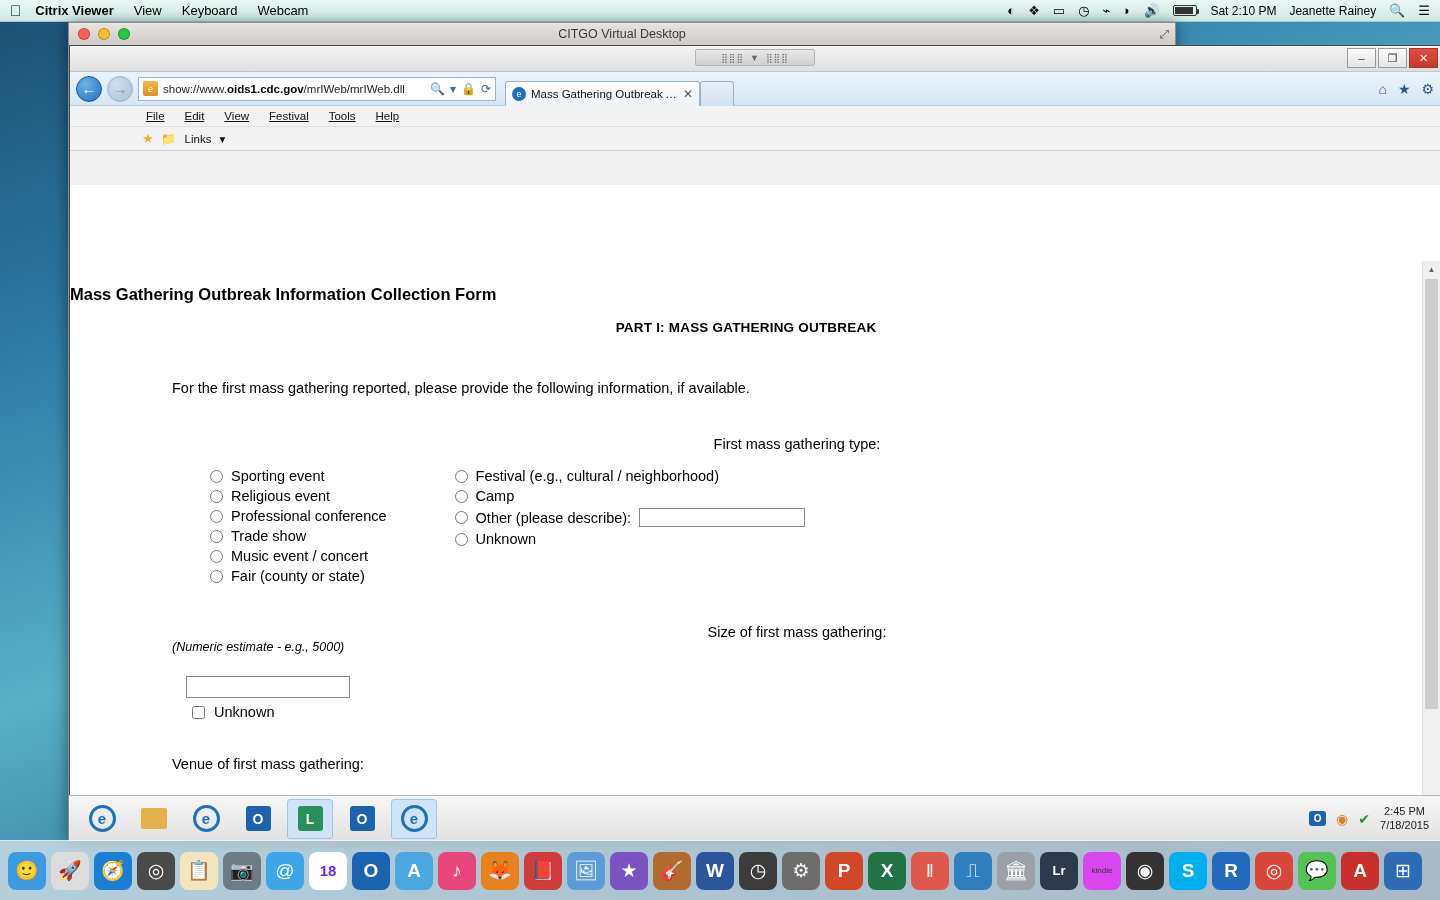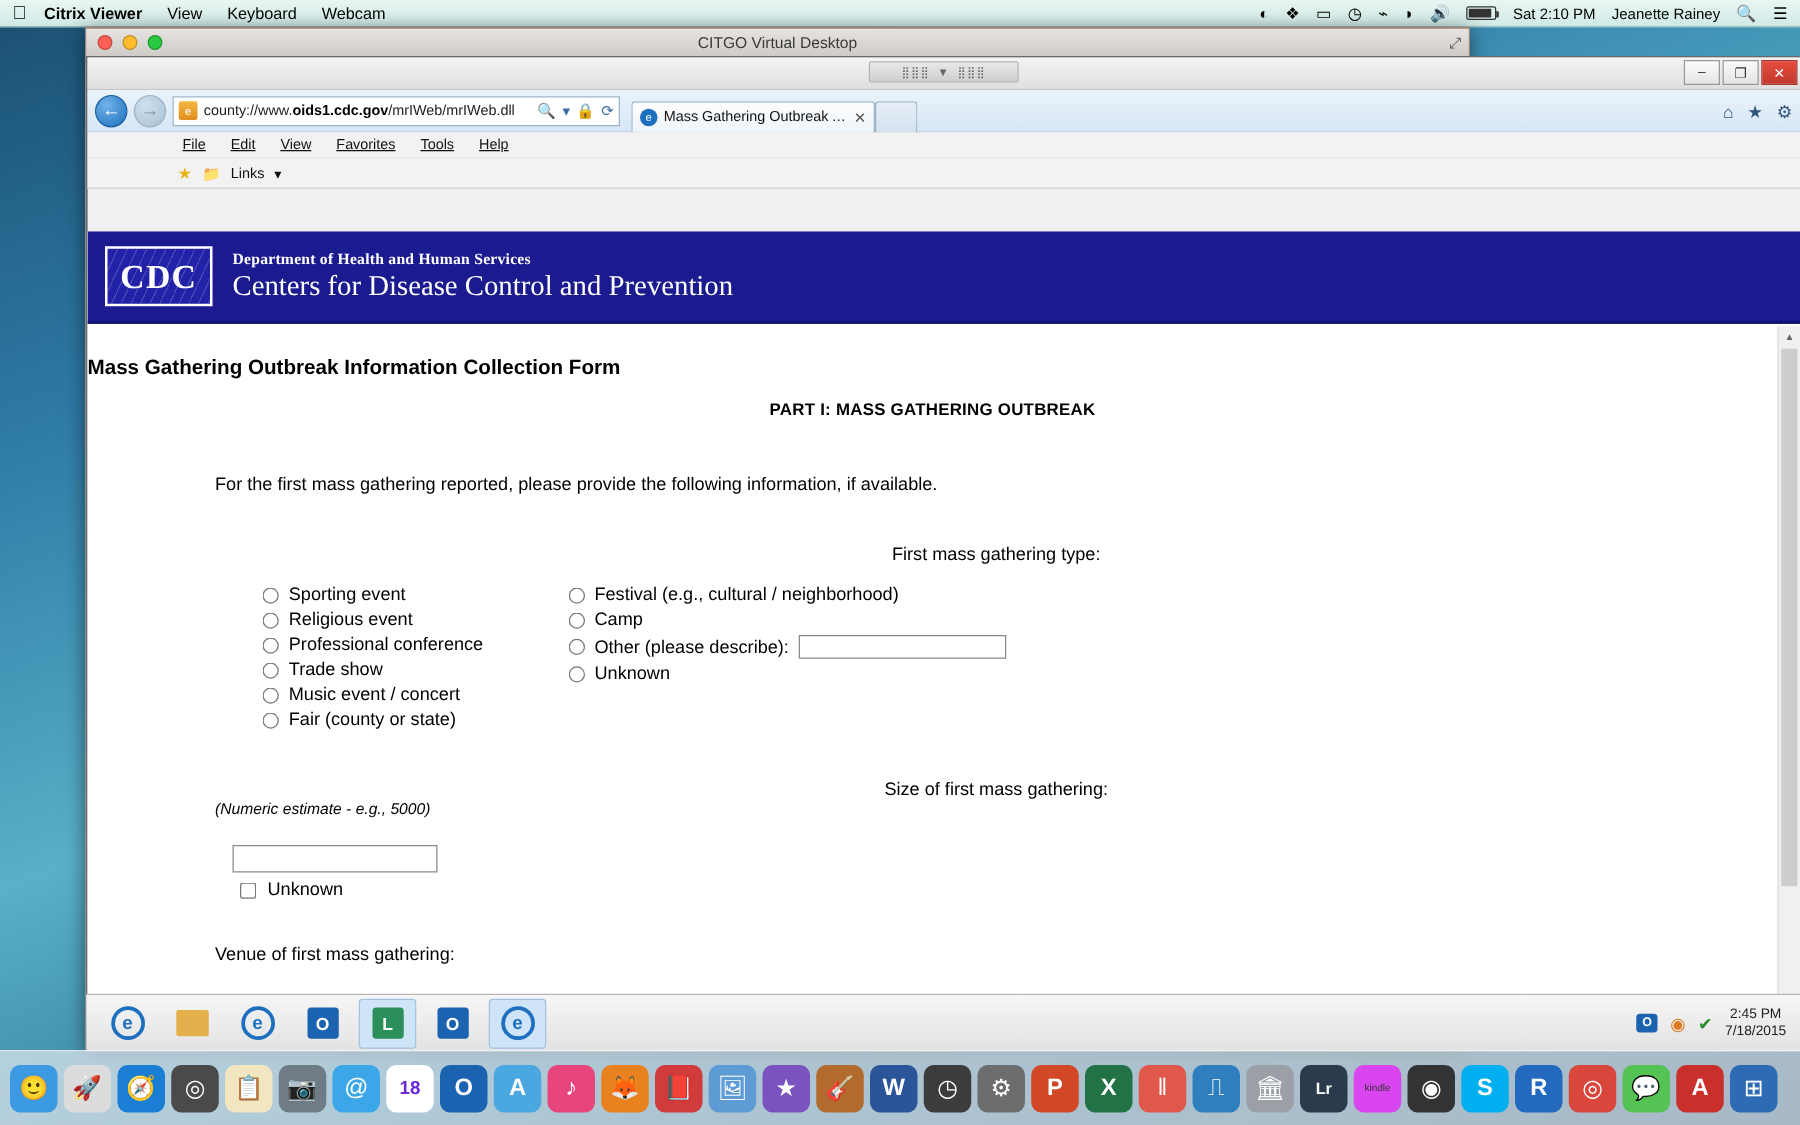--- a/index.html
+++ b/index.html
@@ -35,21 +35,21 @@
   }
   .battery::after {
     content: ""; position: absolute; right: -3px; top: 3px;
     width: 2px; height: 5px; background: #333; border-radius: 0 1px 1px 0;
   }
   .battery i { position: absolute; left: 1px; top: 1px; bottom: 1px; width: 18px; background: #333; display: block; }
 
   
   #citrix-window {
     position: absolute; left: 68px; top: 22px; width: 1108px; height: 818px;
-    background: #f97316; border: 1px solid #8d8d8d;
+    background: #fca5a5; border: 1px solid #8d8d8d;
     box-shadow: 0 2px 14px rgba(0,0,0,.5);
   }
   #citrix-titlebar {
     height: 22px; background: linear-gradient(to bottom,#e6e3e0,#cfcbc7);
     border-bottom: 1px solid #a5a1 9d; position: relative;
     display: flex; align-items: center;
   }
   .traffic { display: flex; gap: 8px; padding-left: 9px; }
   .tl { width: 12px; height: 12px; border-radius: 50%; border: 1px solid rgba(0,0,0,.25); }
   .tl.red { background: #ff5f57; }
@@ -285,21 +285,21 @@
           <div class="wbtn">❐</div>
           <div class="wbtn close">✕</div>
         </div>
       </div>
 
       <div id="ie-nav">
         <div class="navbtn">←</div>
         <div class="navbtn fwd">→</div>
         <div id="addressbar">
           <span class="favicon">e</span>
-          <span class="urltext"><span>county://www.</span><b>oids1.cdc.gov</b><span>/mrIWeb/mrIWeb.dll</span></span>
+          <span class="urltext"><span>show://www.</span><b>oids1.cdc.gov</b><span>/mrIWeb/mrIWeb.dll</span></span>
           <span class="barico">🔍</span>
           <span class="barico">▾</span>
           <span class="barico">🔒</span>
           <span class="barico">⟳</span>
         </div>
         <div id="tabstrip">
           <div class="ietab">
             <span class="tabicon">e</span>
             <span class="tablabel">Mass Gathering Outbreak Ass…</span>
             <span class="tabclose">✕</span>
@@ -310,41 +310,34 @@
           <span>⌂</span>
           <span>★</span>
           <span>⚙</span>
         </div>
       </div>
 
       <div id="ie-menubar">
         <span><u>File</u></span>
         <span><u>Edit</u></span>
         <span><u>View</u></span>
-        <span><u>Favorites</u></span>
+        <span><u>Festival</u></span>
         <span><u>Tools</u></span>
         <span><u>Help</u></span>
       </div>
 
       <div id="ie-favbar">
         <span class="star">★</span>
         <span class="folder">📁</span>
         <span>Links</span>
         <span>▾</span>
       </div>
 
       <div id="page">
 
-        <div id="cdc-banner">
-          <div id="cdc-logo">CDC</div>
-          <div id="cdc-text">
-            <div id="cdc-hhs">Department of Health and Human Services</div>
-            <div id="cdc-main">Centers for Disease Control and Prevention</div>
-          </div>
-        </div>
 
         <div id="form-scroll">
           <div id="form-inner">
             <h1 id="form-title">Mass Gathering Outbreak Information Collection Form</h1>
             <h2 id="form-subtitle">PART I: MASS GATHERING OUTBREAK</h2>
 
             <div id="intro">For the first mass gathering reported, please provide the following information, if available.</div>
 
             <div class="qlabel">First mass gathering type:</div>
 

